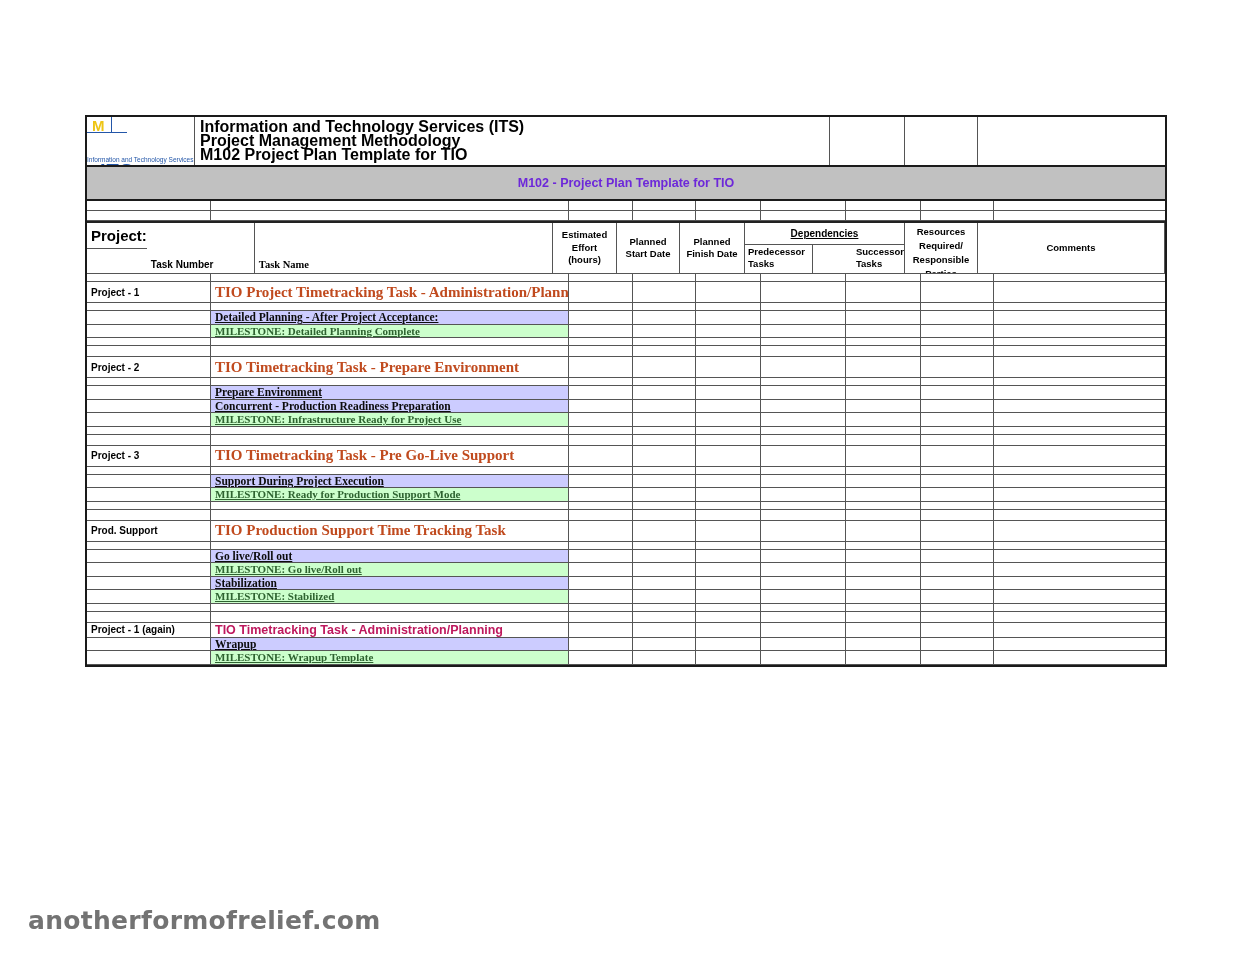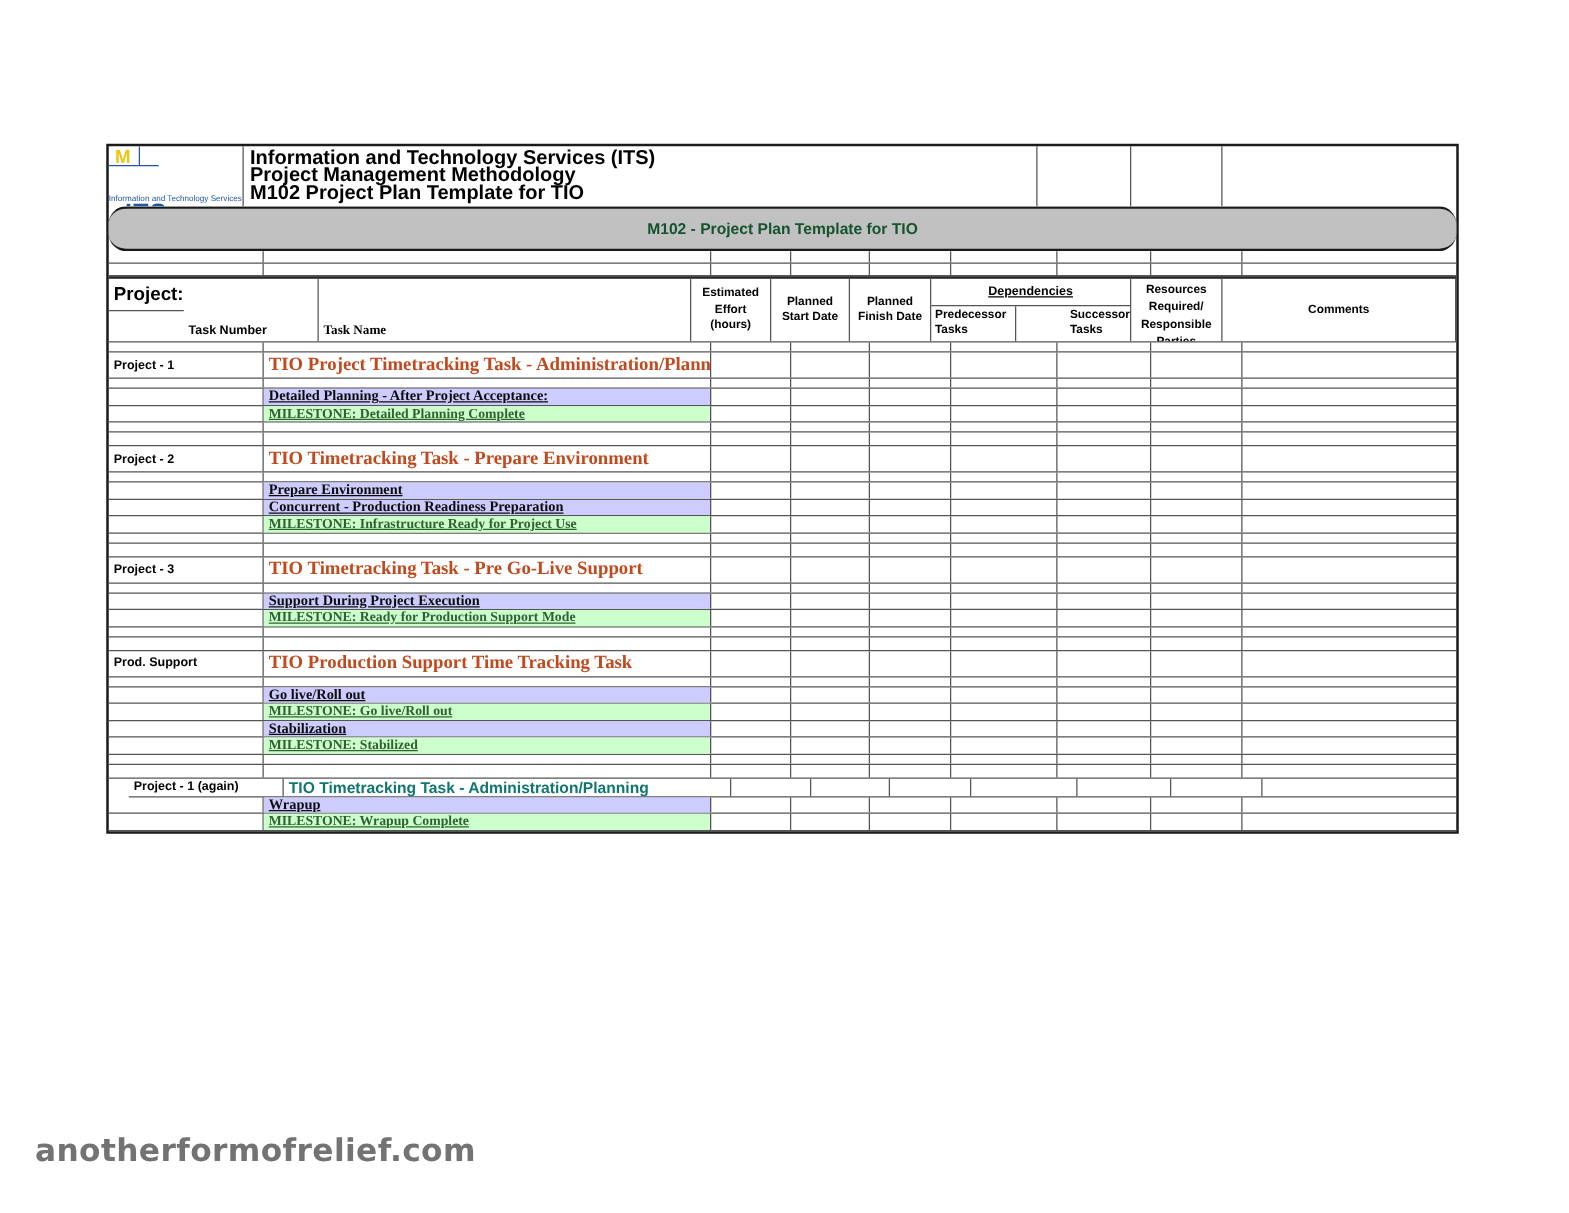--- a/index.html
+++ b/index.html
@@ -27,21 +27,21 @@
   .logo-vline { position:absolute; left:24px; top:0; width:1px; height:15px; background:#2356a8; }
   .logo-hline { position:absolute; left:0; top:15px; width:40px; height:1px; background:#2356a8; }
   .logo-its { position:absolute; left:13px; top:13px; font-weight:bold; font-size:20px; color:#2356a8; letter-spacing:1px;margin-top:30px; }
   .logo-caption { position:absolute; left:0; bottom:2px; width:100%; font-size:6.5px; color:#2356a8; white-space:nowrap; }
 
   .title-cell { width:635px; padding:3px 5px; font-weight:bold; font-size:16px; line-height:14.2px; color:#000; }
   .tb-c1 { width:75px; } .tb-c2 { width:73px; } .tb-c3 { flex:1; }
 
   
   .banner { height:36px; background:#c1c1c1; border-top:2px solid var(--heavy); border-bottom:2px solid var(--heavy);
-            display:flex; align-items:center; justify-content:center; font-weight:bold; font-size:12.5px; color:#14532d;border-radius:14px; }
+            display:flex; align-items:center; justify-content:center; font-weight:bold; font-size:12.5px; color:#6d28d9; }
 
   
   .w-num{width:124px;} .w-name{width:358px;} .w-eff{width:64px;} .w-start{width:63px;}
   .w-fin{width:65px;} .w-pred{width:85px;} .w-succ{width:75px;} .w-res{width:73px;} .w-com{flex:1;}
 
   .thin-row { display:flex; height:10px; border-bottom:1px solid var(--grid); }
   .thin-row .cell { height:100%; }
 
   
   .header-band { display:flex; height:53px; border-top:2px solid #222; border-bottom:1px solid var(--grid); }
@@ -63,29 +63,29 @@
   .hb-dep-bottom { flex:1; display:flex; }
   .hb-pred { width:85px; border-right:1px solid var(--grid); padding:1px 0 0 3px; font-weight:bold; font-size:9.5px; line-height:11.5px; }
   .hb-succ { flex:1; padding:1px 0 0 3px; font-weight:bold; font-size:9.5px; line-height:11.5px;margin-left:40px; }
 
   
   .row { display:flex; border-bottom:1px solid var(--grid); }
   .row .cell { height:100%; }
   .row.thin { height:8px; }
   .row.gap { height:11px; }
   .row.title { height:21px; }
-  .row.title_sans { height:15px;margin-left:16px; }
+  .row.title_sans { height:15px; }
   .row.task, .row.milestone { height:13.5px; }
 
   .c-num { display:flex; align-items:center; padding-left:4px; font-weight:bold; font-size:10px; color:#000;
            white-space:nowrap; overflow:hidden; }
   .c-name { display:flex; align-items:center; padding-left:4px; white-space:nowrap; overflow:hidden; }
 
   .row.title .c-name { font-family:"Liberation Serif",serif; font-weight:bold; font-size:15px; color:var(--title-col); }
-  .row.title_sans .c-name { font-family:"Liberation Sans",sans-serif; font-weight:bold; font-size:12.5px; color:#0f766e; }
+  .row.title_sans .c-name { font-family:"Liberation Sans",sans-serif; font-weight:bold; font-size:12.5px; color:#be185d; }
   .row.task .c-name { background:var(--task-bg); font-family:"Liberation Serif",serif; font-weight:bold;
                       font-size:11.5px; color:#0c0c0c; text-decoration:underline; }
   .row.milestone .c-name { background:var(--mile-bg); font-family:"Liberation Serif",serif; font-weight:bold;
                            font-size:11px; color:var(--mile-col); text-decoration:underline; }
 
   
   .watermark { position:absolute; left:28px; top:906px; font-family:"DejaVu Sans",sans-serif;
                font-weight:bold; font-size:25px; color:#737373; letter-spacing:0.3px; }
 </style>
 </head>
@@ -495,21 +495,21 @@
           <div class="cell w-eff"></div>
           <div class="cell w-start"></div>
           <div class="cell w-fin"></div>
           <div class="cell w-pred"></div>
           <div class="cell w-succ"></div>
           <div class="cell w-res"></div>
           <div class="cell w-com last"></div>
         </div>
         <div class="row milestone">
           <div class="cell c-num w-num"></div>
-          <div class="cell c-name w-name">MILESTONE: Wrapup Complete</div>
+          <div class="cell c-name w-name">MILESTONE: Wrapup Template</div>
           <div class="cell w-eff"></div>
           <div class="cell w-start"></div>
           <div class="cell w-fin"></div>
           <div class="cell w-pred"></div>
           <div class="cell w-succ"></div>
           <div class="cell w-res"></div>
           <div class="cell w-com last"></div>
         </div>
       </div>
 

